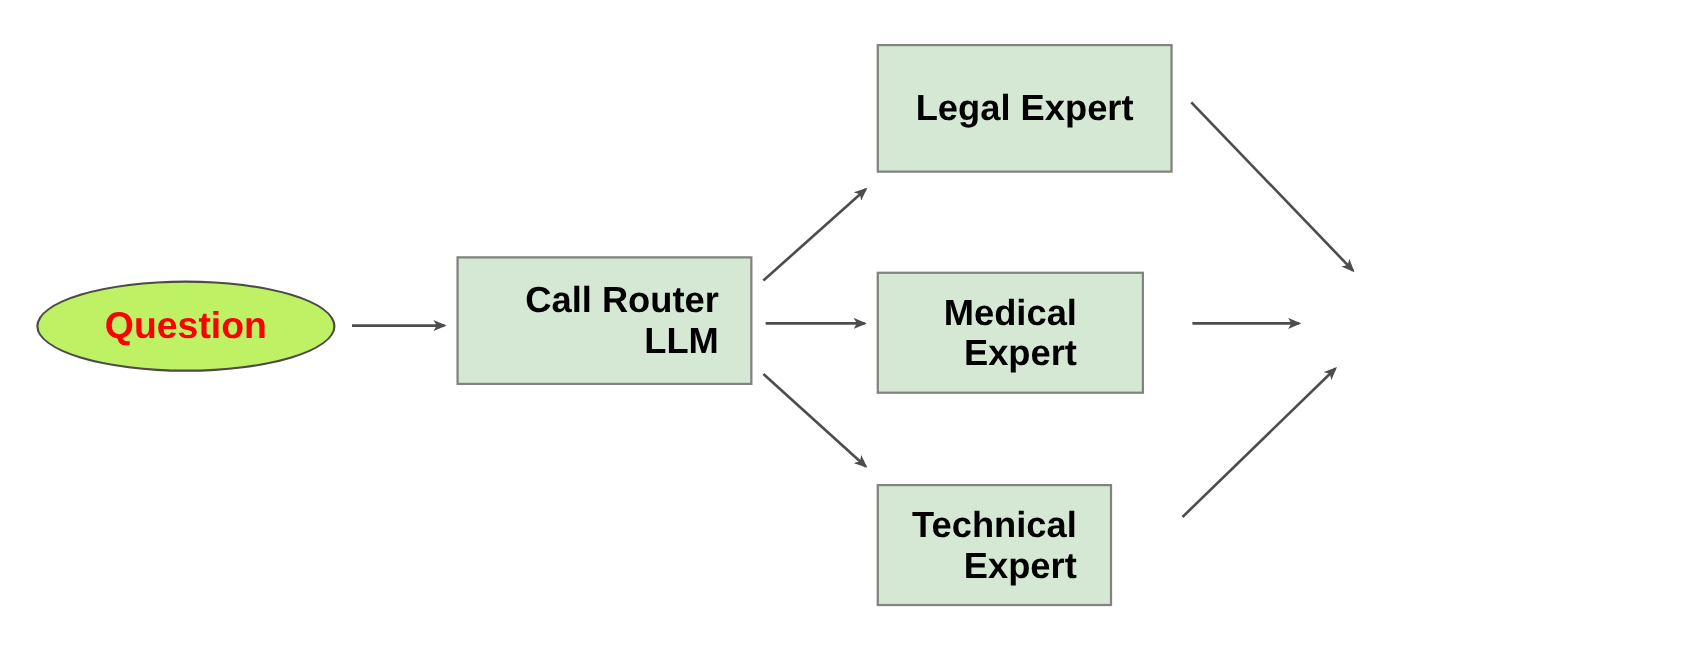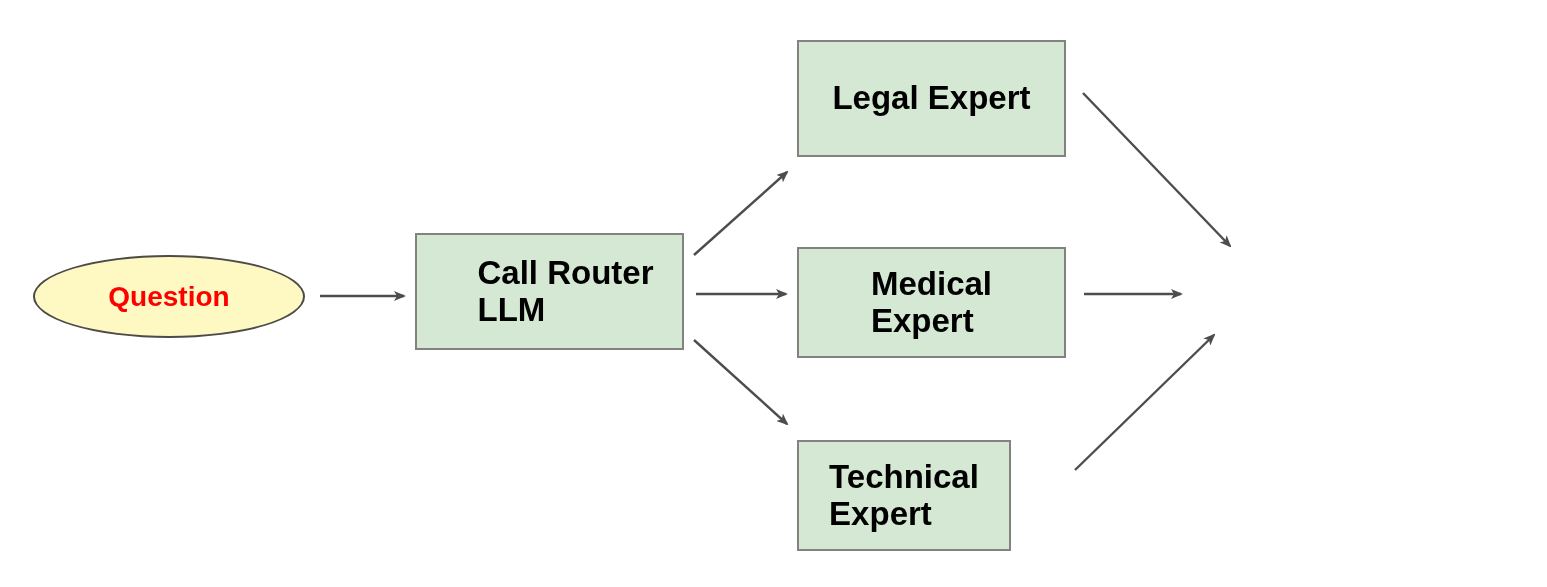--- a/index.html
+++ b/index.html
@@ -23,50 +23,50 @@
     top: 0;
     width: 1547px;
     height: 587px;
     pointer-events: none;
   }
   .node {
     position: absolute;
     display: flex;
     align-items: center;
     justify-content: center;
-    text-align: left;
+    text-align: right;
     box-sizing: border-box;
     line-height: 1.12;
   }
   .node-box {
     background: #d5e8d4;
     border: 2px solid #82827f;
     color: #000000;
     font-weight: bold;
     font-size: 33px;
   }
   .node-ellipse {
-    background: #fef9c3;
+    background: #bef264;
     border: 2px solid #4d4a47;
     border-radius: 50%;
     color: #ff0000;
     font-weight: bold;
-    font-size: 28px;
+    font-size: 34px;
   }
   .node-label {
     display: block;
     padding: 0 10px;
     white-space: pre-line;
   }
 
   
   #node-question      { left: 33px;  top: 255px; width: 272px; height: 83px; }
   #node-call-router   { left: 415px; top: 233px; width: 269px; height: 117px; padding-left: 32px; }
   #node-legal         { left: 797px; top: 40px;  width: 269px; height: 117px; }
-  #node-medical       { left: 797px; top: 247px; width: 269px; height: 111px; }
+  #node-medical       { left: 797px; top: 247px; width: 243px; height: 111px; }
   #node-technical     { left: 797px; top: 440px; width: 214px; height: 111px; }
   #node-response      { left: 1190px; top: 255px; width: 321px; height: 86px; }
 </style>
 </head>
 <body>
 
 <div id="canvas">
 
   <svg id="edges" viewBox="0 0 1547 587" xmlns="http://www.w3.org/2000/svg">
     <defs>

